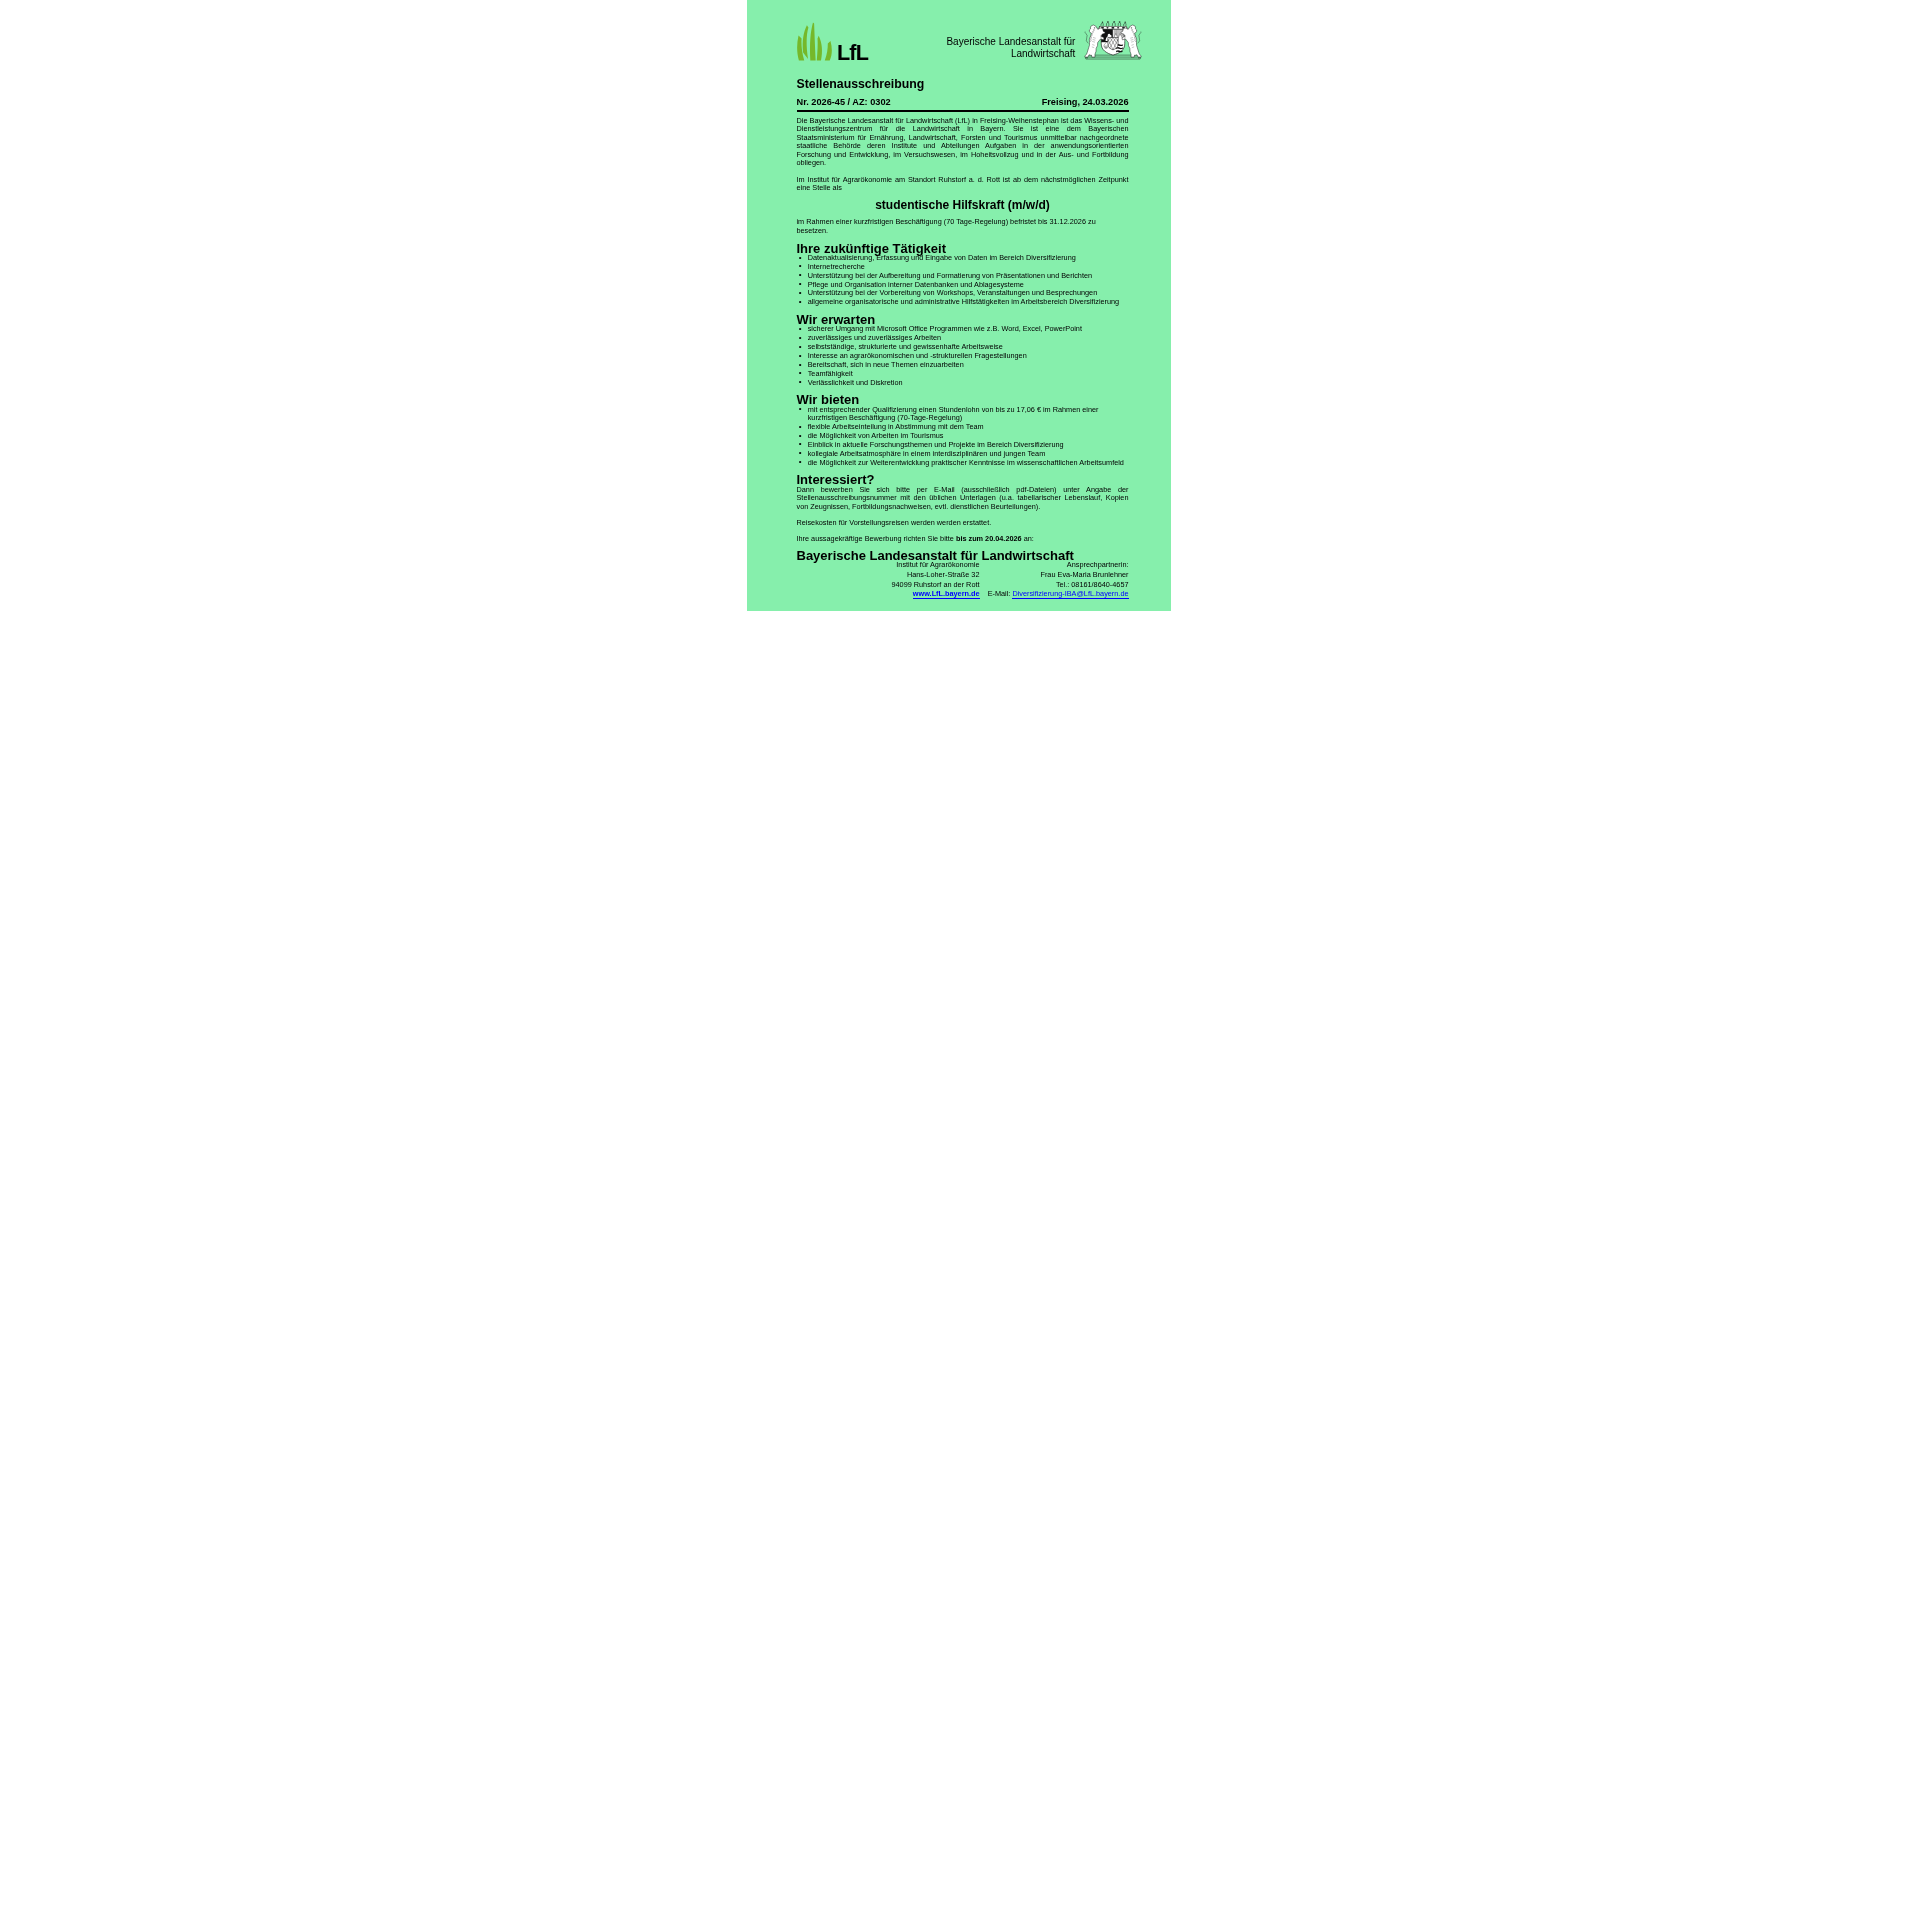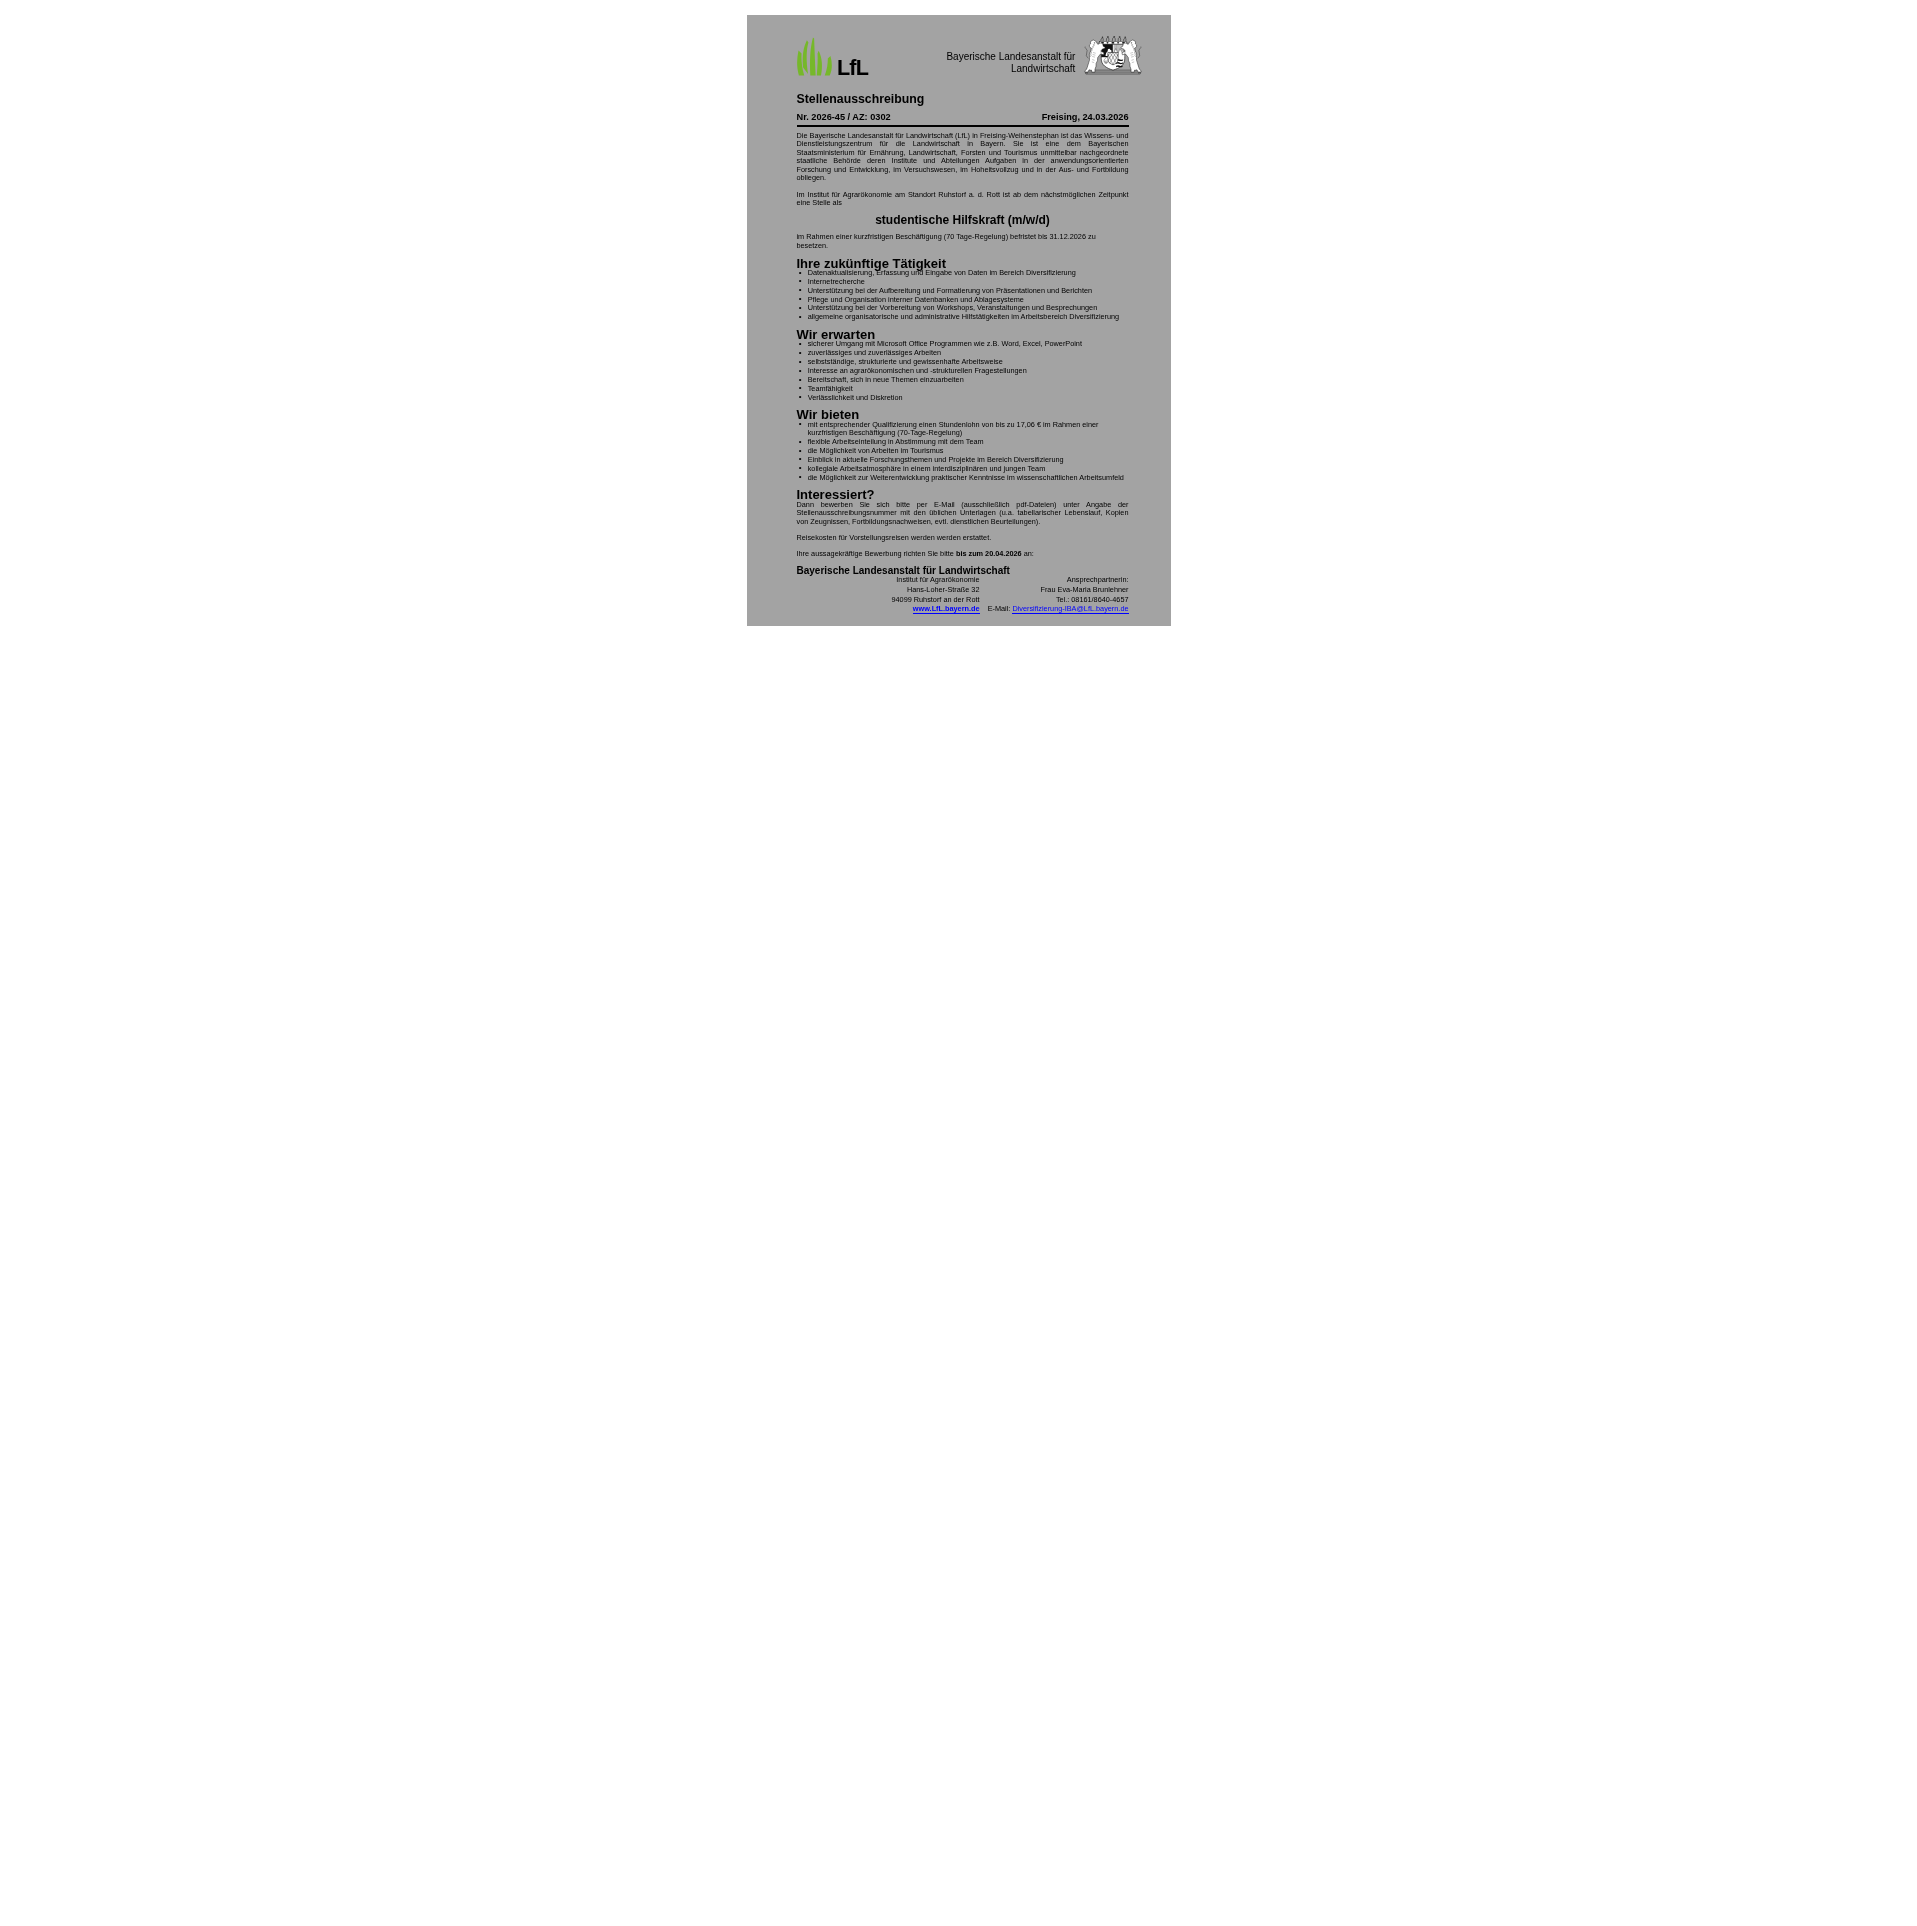--- a/index.html
+++ b/index.html
@@ -7,22 +7,22 @@
     margin: 0;
     padding: 0;
     background: #ffffff;
     font-family: "Liberation Sans", "DejaVu Sans", sans-serif;
     color: #000000;
   }
   .page {
     position: relative;
     width: 424px;
     min-height: 601px;
-    margin: 15px auto;
-    background: #a3a3a3;
+    margin: 0 auto;
+    background: #86efac;
     box-sizing: border-box;
     padding: 21px 42px 11.6px 50px;
   }
 
   
   .doc-header {
     display: flex;
     align-items: flex-end;
     height: 40px;
   }
@@ -112,21 +112,21 @@
     content: "\2022";
     position: absolute;
     left: 2.3px;
     top: -0.4px;
     font-size: 8px;
   }
 
   
   .contact-org {
     margin-top: 8.5px;
-    font-size: 10px;
+    font-size: 13px;
     line-height: 8.9px;
     font-weight: 700;
   }
   .contact-grid {
     display: grid;
     grid-template-columns: 183px 1fr;
     row-gap: 0.8px;
     font-size: 7.3px;
     line-height: 8.9px;
     margin-top: 0.4px;

